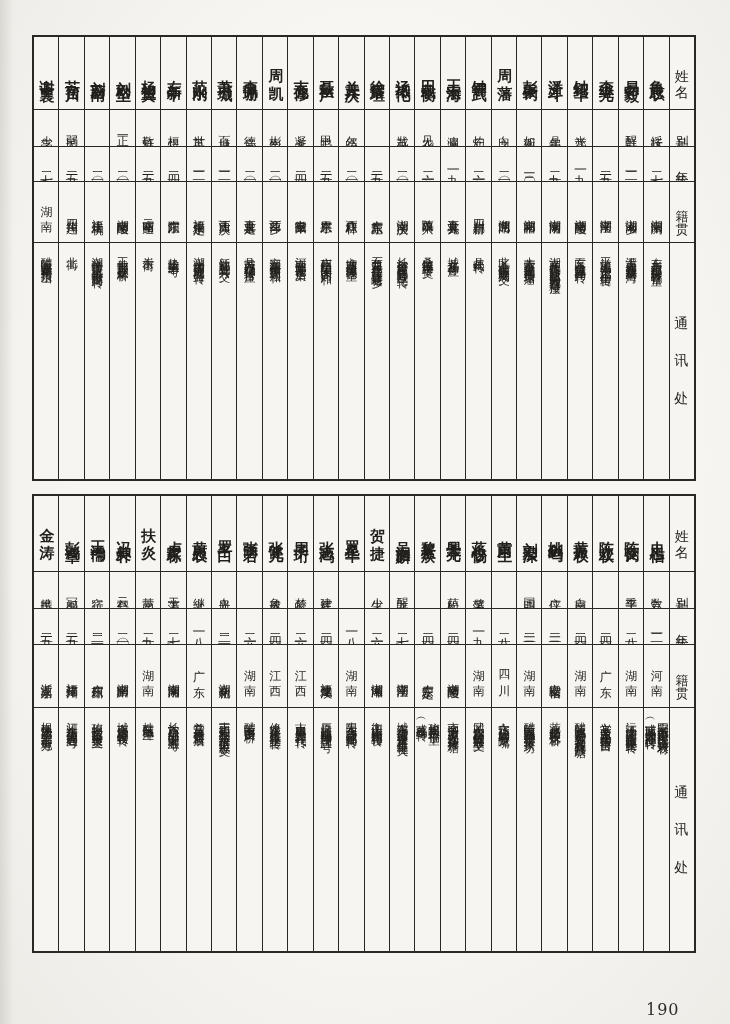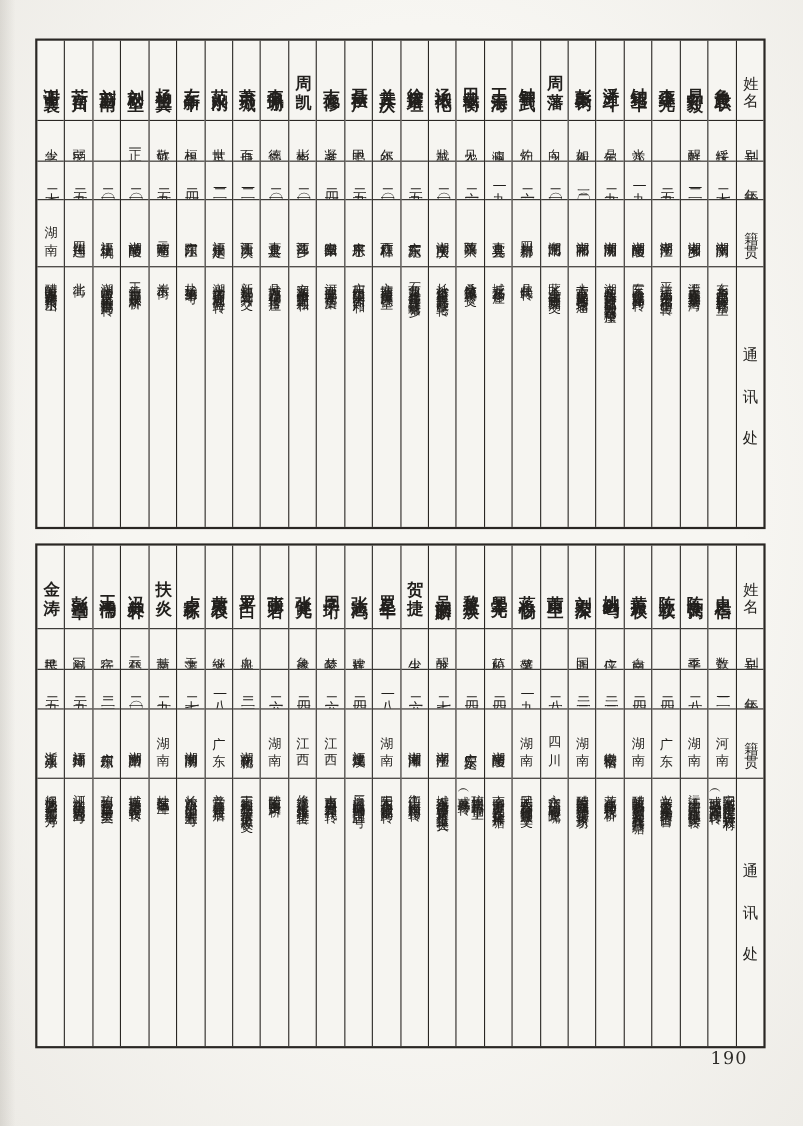--- a/index.html
+++ b/index.html
@@ -55,21 +55,21 @@
     white-space:pre-line;
   }
   
   .h-name span{font-size:14px;font-weight:normal;letter-spacing:1.1em;}
   .h-alias span{font-size:13px;letter-spacing:.2em;}
   .h-age span{font-size:13px;letter-spacing:.2em;}
   .h-native span{font-size:13px;font-weight:normal;letter-spacing:.95em;}
   .h-addr{align-items:center;padding-top:0;}
   .h-addr span{font-size:14px;letter-spacing:2.7em;height:auto;line-height:1;}
   .page-number{
-    position:absolute;left:646px;top:952px;width:56px;
+    position:absolute;left:646px;top:1000px;width:56px;
     font-family:"DejaVu Serif", serif;
     font-size:16px;color:#2e2c29;letter-spacing:1px;
   }
 </style>
 </head>
 <body>
 
 <div class="scan-edge"></div>
 
 <div id="table-top" class="vtable">

